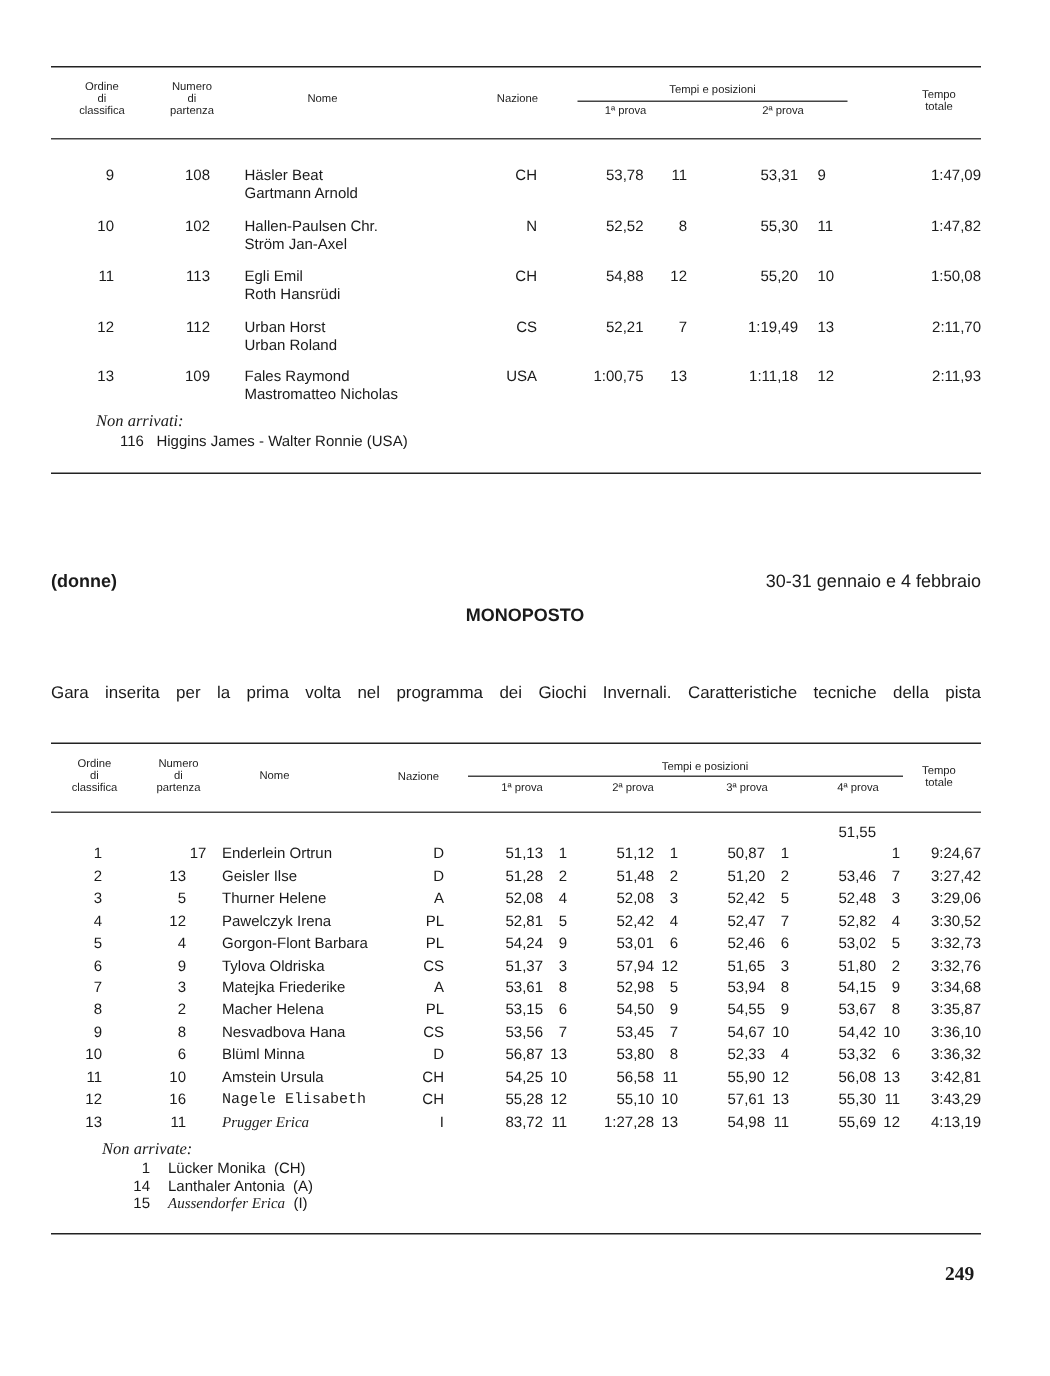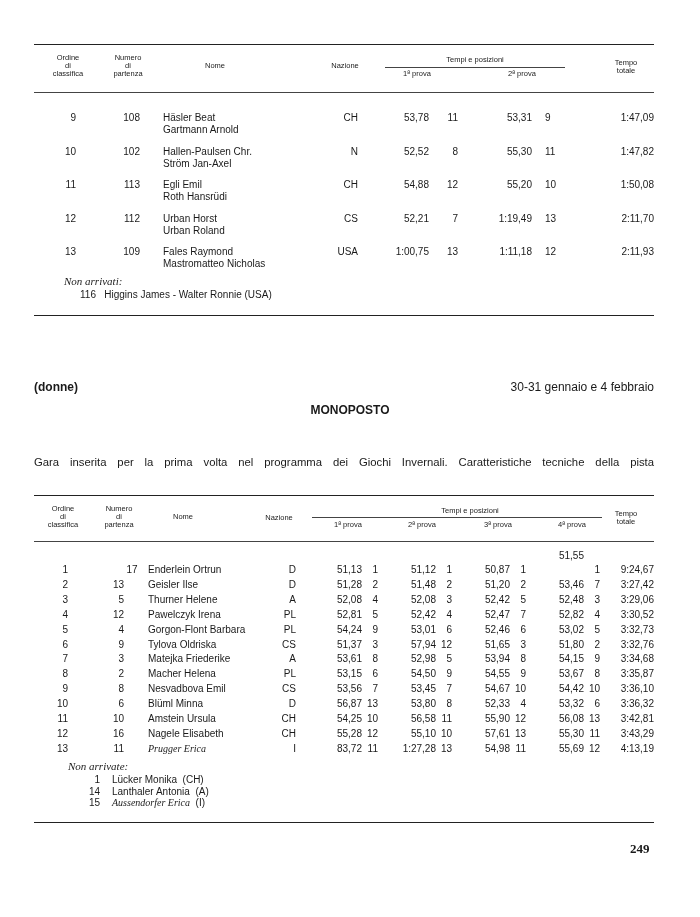--- a/index.html
+++ b/index.html
@@ -264,21 +264,21 @@
       <div class="abs cell r" style="left:438px;width:14px;top:668px;">9</div>
       <div class="abs cell r" style="left:470px;width:40px;top:668px;">54,55</div>
       <div class="abs cell r" style="left:512px;width:14px;top:668px;">9</div>
       <div class="abs cell r" style="left:544px;width:40px;top:668px;">53,67</div>
       <div class="abs cell r" style="left:586px;width:14px;top:668px;">8</div>
       <div class="abs cell r" style="left:600px;width:54px;top:668px;">3:35,87</div>
     </div>
     <div>
       <div class="abs cell r" style="left:52px;width:16px;top:683px;">9</div>
       <div class="abs cell r" style="left:108px;width:16px;top:683px;">8</div>
-      <div class="abs cell " style="left:148px;top:683px;">Nesvadbova Emil</div>
+      <div class="abs cell " style="left:148px;top:683px;">Nesvadbova Hana</div>
       <div class="abs cell r" style="left:270px;width:26px;top:683px;">CS</div>
       <div class="abs cell r" style="left:322px;width:40px;top:683px;">53,56</div>
       <div class="abs cell r" style="left:364px;width:14px;top:683px;">7</div>
       <div class="abs cell r" style="left:396px;width:40px;top:683px;">53,45</div>
       <div class="abs cell r" style="left:438px;width:14px;top:683px;">7</div>
       <div class="abs cell r" style="left:470px;width:40px;top:683px;">54,67</div>
       <div class="abs cell r" style="left:512px;width:14px;top:683px;">10</div>
       <div class="abs cell r" style="left:544px;width:40px;top:683px;">54,42</div>
       <div class="abs cell r" style="left:586px;width:14px;top:683px;">10</div>
       <div class="abs cell r" style="left:600px;width:54px;top:683px;">3:36,10</div>
@@ -309,21 +309,21 @@
       <div class="abs cell r" style="left:438px;width:14px;top:713px;">11</div>
       <div class="abs cell r" style="left:470px;width:40px;top:713px;">55,90</div>
       <div class="abs cell r" style="left:512px;width:14px;top:713px;">12</div>
       <div class="abs cell r" style="left:544px;width:40px;top:713px;">56,08</div>
       <div class="abs cell r" style="left:586px;width:14px;top:713px;">13</div>
       <div class="abs cell r" style="left:600px;width:54px;top:713px;">3:42,81</div>
     </div>
     <div>
       <div class="abs cell r" style="left:52px;width:16px;top:728px;">12</div>
       <div class="abs cell r" style="left:108px;width:16px;top:728px;">16</div>
-      <div class="abs cell " style="left:148px;top:728px;">Nagele Elisabeth</div>
+      <div class="abs cell " style="left:148px;top:728px;font-family:Liberation Mono, monospace;">Nagele Elisabeth</div>
       <div class="abs cell r" style="left:270px;width:26px;top:728px;">CH</div>
       <div class="abs cell r" style="left:322px;width:40px;top:728px;">55,28</div>
       <div class="abs cell r" style="left:364px;width:14px;top:728px;">12</div>
       <div class="abs cell r" style="left:396px;width:40px;top:728px;">55,10</div>
       <div class="abs cell r" style="left:438px;width:14px;top:728px;">10</div>
       <div class="abs cell r" style="left:470px;width:40px;top:728px;">57,61</div>
       <div class="abs cell r" style="left:512px;width:14px;top:728px;">13</div>
       <div class="abs cell r" style="left:544px;width:40px;top:728px;">55,30</div>
       <div class="abs cell r" style="left:586px;width:14px;top:728px;">11</div>
       <div class="abs cell r" style="left:600px;width:54px;top:728px;">3:43,29</div>

